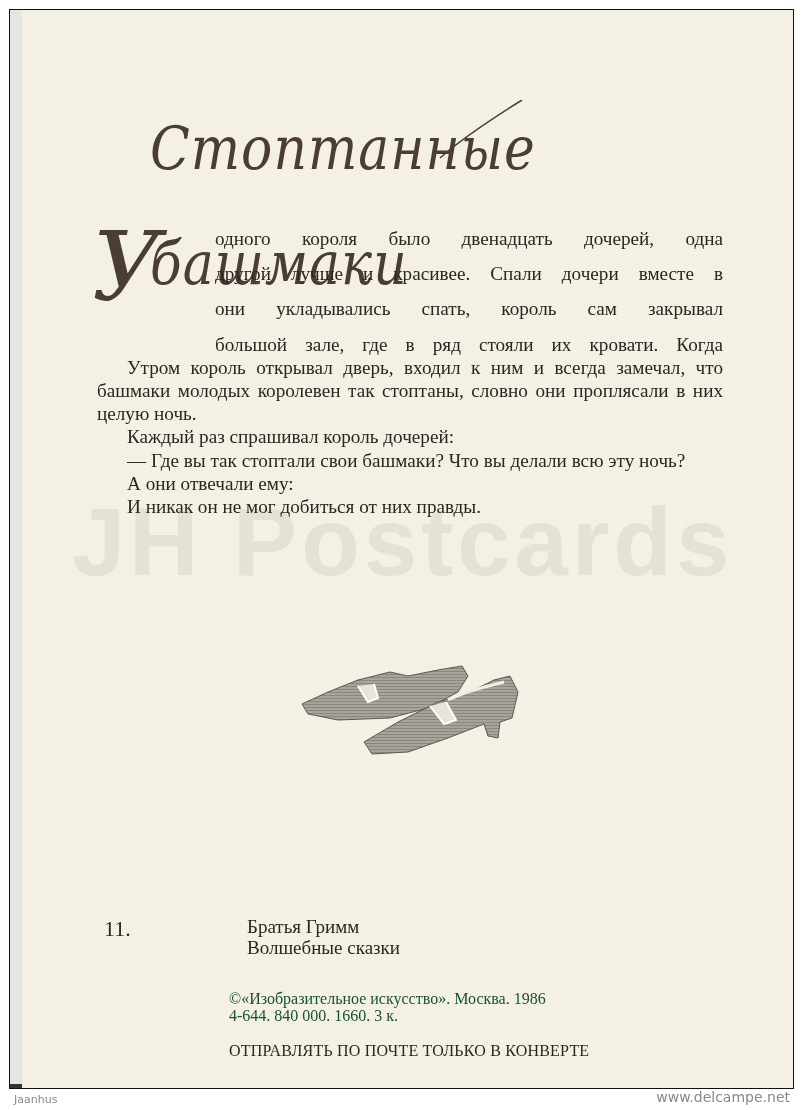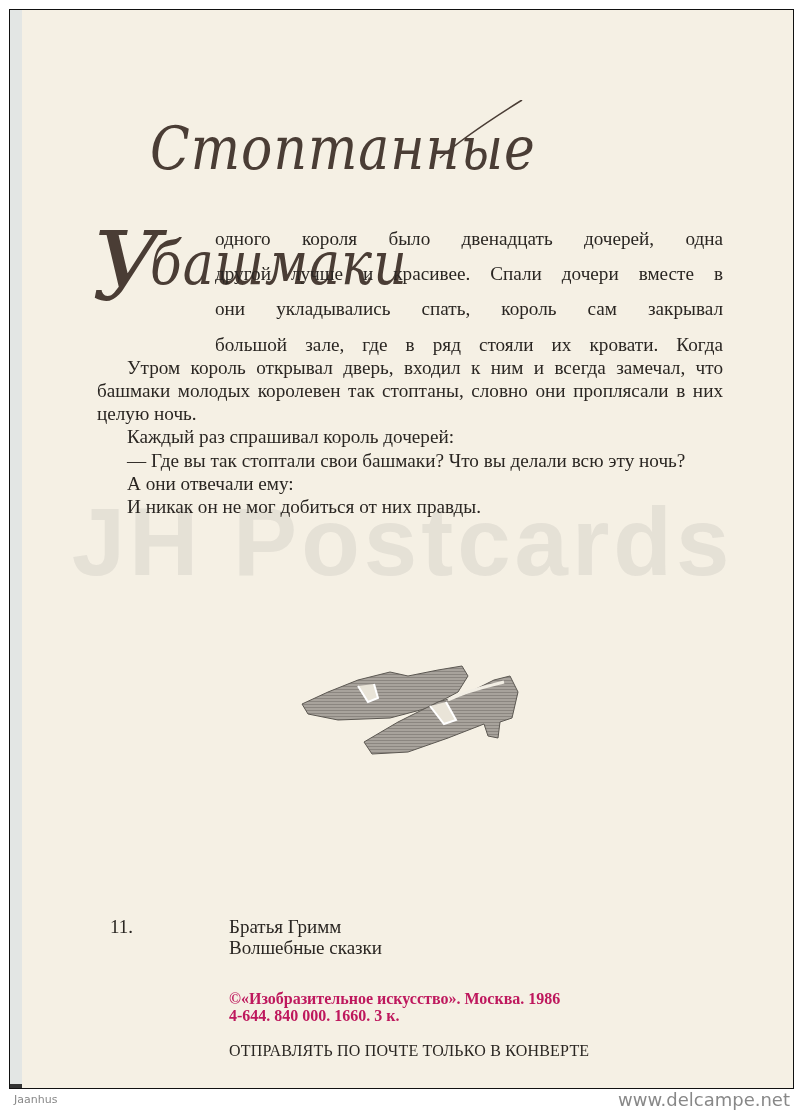--- a/index.html
+++ b/index.html
@@ -49,43 +49,43 @@
     }
     .indent-block { margin-left: 118px; }
     .p { margin: 0; }
     .indent { text-indent: 30px; }
     .line { display: block; }
     .justify-last { text-align-last: justify; margin-top: 12px; }
     .shoes {
       position: absolute; left: 298px; top: 662px; width: 222px; height: 95px;
     }
     .num {
-      position: absolute; left: 110px; top: 916px;
-      font-size: 19px; color: #2a2622;
+      position: absolute; left: 104px; top: 916px;
+      font-size: 22px; color: #2a2622;
     }
     .credits {
-      position: absolute; left: 229px; top: 916px;
+      position: absolute; left: 247px; top: 916px;
       font-size: 19px; line-height: 21px; color: #2a2622;
     }
     .credits .italic { font-style: italic; }
     .imprint {
       position: absolute; left: 229px; top: 990px;
-      font-size: 16px; line-height: 17px; color: #be185d; font-weight: bold;
+      font-size: 16px; line-height: 17px; color: #14532d;
     }
     .notice {
       position: absolute; left: 229px; top: 1042px;
       font-size: 16px; color: #2a2622; letter-spacing: 0.2px;
     }
     .sig-left {
       position: absolute; left: 14px; top: 1093px;
       font-family: "DejaVu Sans", sans-serif; font-size: 11px; color: #888;
     }
     .sig-right {
       position: absolute; right: 14px; top: 1089px;
-      font-family: "DejaVu Sans", sans-serif; font-size: 18px; color: #888;
+      font-family: "DejaVu Sans", sans-serif; font-size: 14px; color: #888;
     }
   </style>
 </head>
 <body>
 
 <div class="card">
   <div class="card-edge"></div>
   <div class="card-edge-bottom"></div>
 </div>
 

